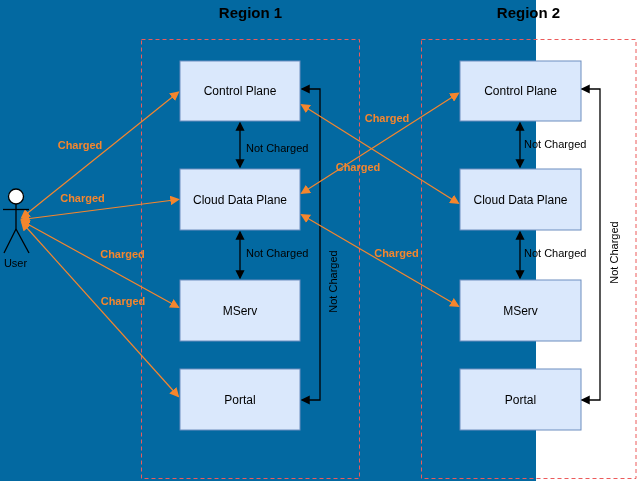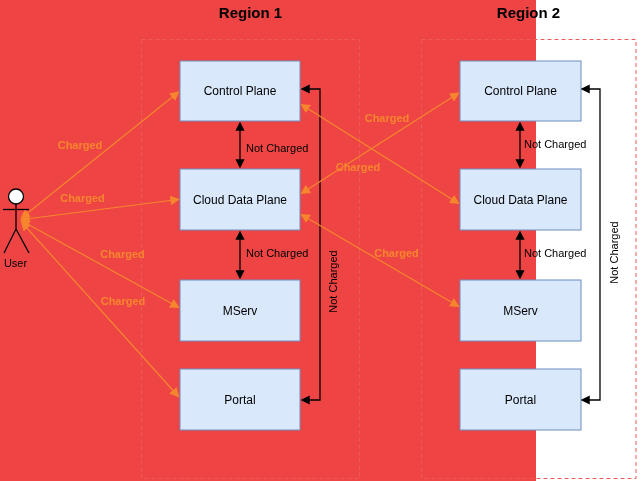--- a/index.html
+++ b/index.html
@@ -1,17 +1,17 @@
 <!DOCTYPE html>
 <html><head>
 <meta charset="utf-8">
 <style>
   html,body { margin:0; padding:0; background:#ffffff; }
   #stage {
-    position:relative; width:536px; height:481px; background:#ef4444;
+    position:relative; width:536px; height:481px; background:#0369a1;
     font-family:"Liberation Sans", sans-serif;
     text-decoration:underline;
   }
   svg { font-family:"Liberation Sans", sans-serif; }
   .region-border { fill:none; stroke:#ec5b5b; stroke-width:1; stroke-dasharray:4 3; }
   .region-title  { font-size:15px; font-weight:bold; fill:#000; text-anchor:middle; }
   .node-box   { fill:#dae8fc; stroke:#6c8ebf; stroke-width:1; }
   .node-label { font-size:12px; fill:#000; text-anchor:middle; }
   .black-edge  { stroke:#000000; stroke-width:1.3; fill:none; }
   .orange-edge { stroke:#f5862d; stroke-width:1.2; fill:none; }

